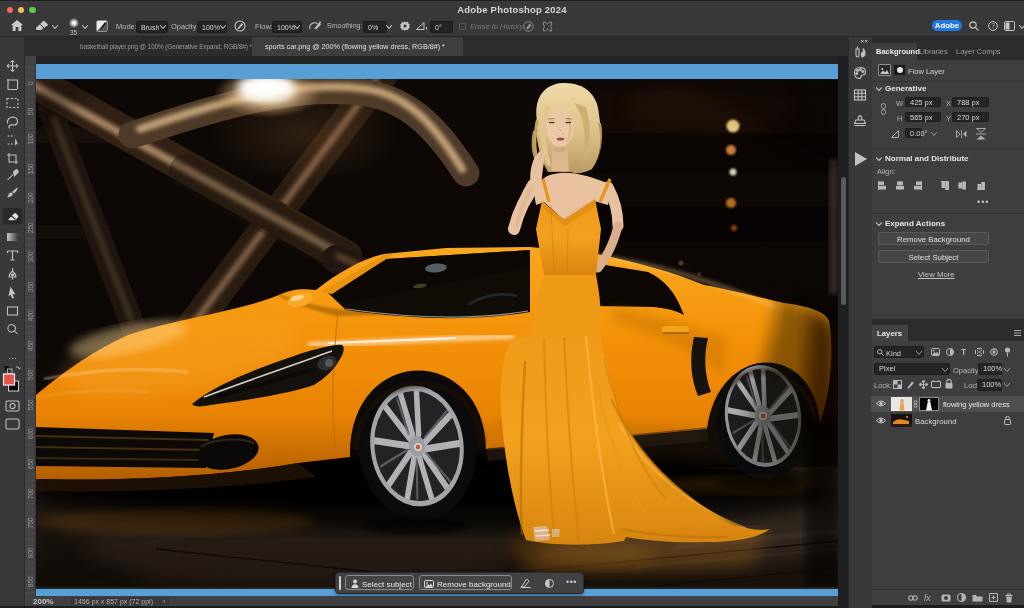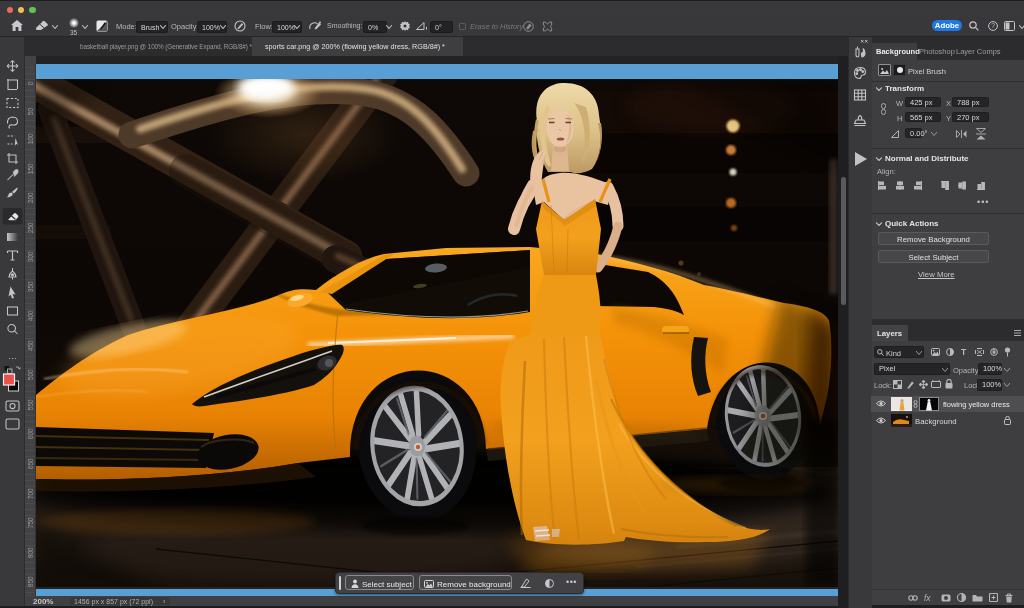--- a/index.html
+++ b/index.html
@@ -59,20 +59,21 @@
 #statusfield { left:70px; top:597px; width:100px; height:8px; background:#38383a; border-radius:1px; }
 
 #ctxbar { left:335px; top:572px; width:249px; height:22px; background:#424244; border:1px solid #2a2a2c; border-radius:4px; box-shadow:0 1px 3px rgba(0,0,0,0.5); }
 .ctxbtn { position:absolute; top:575px; height:15px; border:1px solid #8a8a8c; border-radius:3px; background:#454547; color:#e8e8e8; font-size:8px; }
 </style>
 </head>
 <body>
 <div id="app">
 
   <div class="abs" id="titlebar"></div>
+  <div class="abs" id="title">Adobe Photoshop 2024</div>
   <div class="tl" style="left:6.6px; background:#ec6a5e;"></div>
   <div class="tl" style="left:17.8px; background:#f5bf4f;"></div>
   <div class="tl" style="left:29px; background:#61c455;"></div>
 
   <div class="abs" id="optbar"></div>
   <div id="optbar-items">
 
     <svg class="oicon" style="left:11px;top:20px;" width="12" height="11" viewBox="0 0 12 11">
         <path d="M6 0 L12 5 L10.4 5 L10.4 11 L7.4 11 L7.4 7 L4.6 7 L4.6 11 L1.6 11 L1.6 5 L0 5 Z" fill="#c9c9c9"></path>
       </svg>
@@ -655,38 +656,38 @@
           </g>
 
  <path d="M7 115 L7 129 L19 122 Z" fill="#c2c2c2" stroke="none"></path>
 </g>
 </svg>
     </div>
   <div class="abs" id="rpanel"></div>
   <div class="abs" id="ptabrow"></div>
   <div class="abs" id="ptab-active"></div>
   <div class="ptabtxt" style="left:876px; color:#ececec; font-weight:bold;">Background</div>
-  <div class="ptabtxt" style="left:919px; color:#9c9c9c;">Photoshop</div>
+  <div class="ptabtxt" style="left:919px; color:#9c9c9c;">Libraries</div>
   <div class="ptabtxt" style="left:956px; color:#9c9c9c;">Layer Comps</div>
   <div id="props-content">
 
     <div class="abs" style="left:878px;top:64px;width:13px;height:12px;background:#2a2a2c;border:1px solid #909092;border-radius:1px;"></div>
     <svg class="abs" style="left:880px;top:66.5px;" width="9" height="7" viewBox="0 0 9 7">
         <rect width="9" height="7" fill="#2a2a2c"></rect>
         <circle cx="2.2" cy="2" r="1" fill="#cfcfcf"></circle>
         <path d="M0 7 L3 3.5 L5 5.5 L7 3 L9 7 Z" fill="#cfcfcf"></path>
       </svg>
     <div class="abs" style="left:893px;top:64px;width:13px;height:12px;background:#1c1c1e;border:1px solid #3a3a3c;border-radius:1px;"></div>
     <div class="abs" style="left:896.5px;top:67px;width:6px;height:6px;background:#e8e8e8;border-radius:50%;"></div>
-    <div class="plabel" style="left:908px;top:66.5px;color:#cfcfcf;">Pixel Brush</div>
+    <div class="plabel" style="left:908px;top:66.5px;color:#cfcfcf;">Flow Layer</div>
     <div class="pdivider" style="top:81px;"></div>
     <svg class="abs" style="left:876px;top:86.5px;" width="6" height="4" viewBox="0 0 6 4">
         <path d="M0 0.5 L3 3.5 L6 0.5" fill="none" stroke="#c0c0c0" stroke-width="1.1"></path>
       </svg>
-    <div class="phead" style="left:885px;top:84px;">Transform</div>
+    <div class="phead" style="left:885px;top:84px;">Generative</div>
 
     <svg class="abs" style="left:880px;top:103px;" width="7" height="12" viewBox="0 0 7 12">
         <rect x="1.5" y="0.5" width="4" height="5" rx="2" fill="none" stroke="#a8a8a8" stroke-width="1"></rect>
         <rect x="1.5" y="6.5" width="4" height="5" rx="2" fill="none" stroke="#a8a8a8" stroke-width="1"></rect>
       </svg>
     <div class="plabel" style="left:896px;top:99px;">W</div>
     <div class="pfield" style="left:905px;top:97px;width:36px;">425 px</div>
     <div class="plabel" style="left:946px;top:99px;">X</div>
     <div class="pfield" style="left:952px;top:97px;width:37px;">788 px</div>
     <div class="plabel" style="left:897px;top:114px;">H</div>
@@ -739,21 +740,21 @@
             <rect x="100" y="3.5" width="2.6" height="5" fill="#b8b8b8"></rect>
             <rect x="103.8" y="1.5" width="2.6" height="7" fill="#b8b8b8"></rect>
           </g>
         </svg>
       </div>
     <div class="abs" style="left:977px;top:197px;font-size:9px;color:#c0c0c0;letter-spacing:1px;">•••</div>
     <div class="pdivider" style="top:213px;"></div>
     <svg class="abs" style="left:876px;top:221.5px;" width="6" height="4" viewBox="0 0 6 4">
         <path d="M0 0.5 L3 3.5 L6 0.5" fill="none" stroke="#c0c0c0" stroke-width="1.1"></path>
       </svg>
-    <div class="phead" style="left:885px;top:219px;">Quick Actions</div>
+    <div class="phead" style="left:885px;top:219px;">Expand Actions</div>
     <div class="qbtn" style="top:232px;">Remove Background</div>
     <div class="qbtn" style="top:250px;">Select Subject</div>
     <div class="abs" style="left:918px;top:270px;font-size:7.8px;color:#c4c4c4;text-decoration:underline;">View More</div>
   </div>
 
   <div id="layers-content">
     <div class="abs" id="ltabrow"></div>
     <div class="abs" id="ltab"></div>
     <div class="abs" style="left:877px;top:329px;font-size:7.8px;font-weight:bold;color:#e4e4e4;">Layers</div>
     <div class="abs" style="left:1014px;top:330px;width:7px;height:1.2px;background:#aaa;box-shadow:0 2.5px 0 #aaa,0 5px 0 #aaa;"></div>

